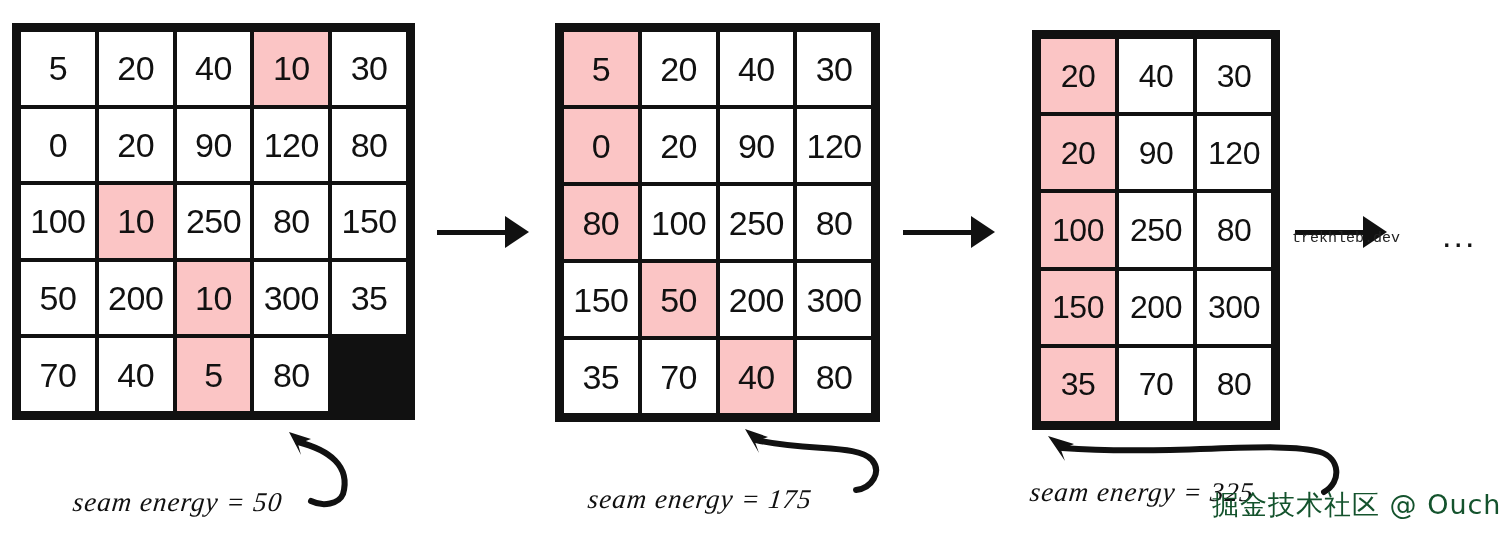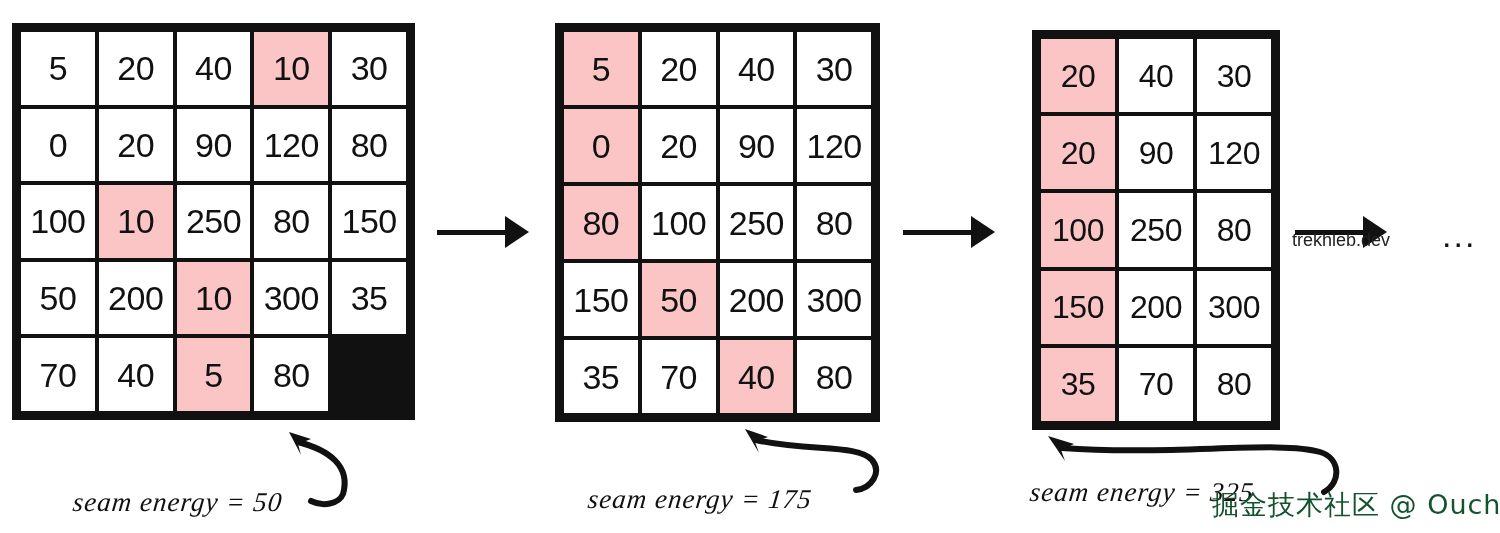--- a/index.html
+++ b/index.html
@@ -76,22 +76,22 @@
     right: 0;
     top: 4px;
     width: 0; height: 0;
     border-top: 16px solid transparent;
     border-bottom: 16px solid transparent;
     border-left: 24px solid #111111;
   }
 
   .arrow-caption {
     position: absolute;
-    font-family: Liberation Sans, sans-serif;
-    font-size: 18px;
+    font-family: Liberation Mono, monospace;
+    font-size: 15px;
     color: #222222;
     white-space: nowrap;
   }
   #arrow-label-trekhleb { left: 1292px; top: 230px; }
 
   .ellipsis {
     position: absolute;
     left: 1442px;
     top: 218px;
     font-size: 34px;

